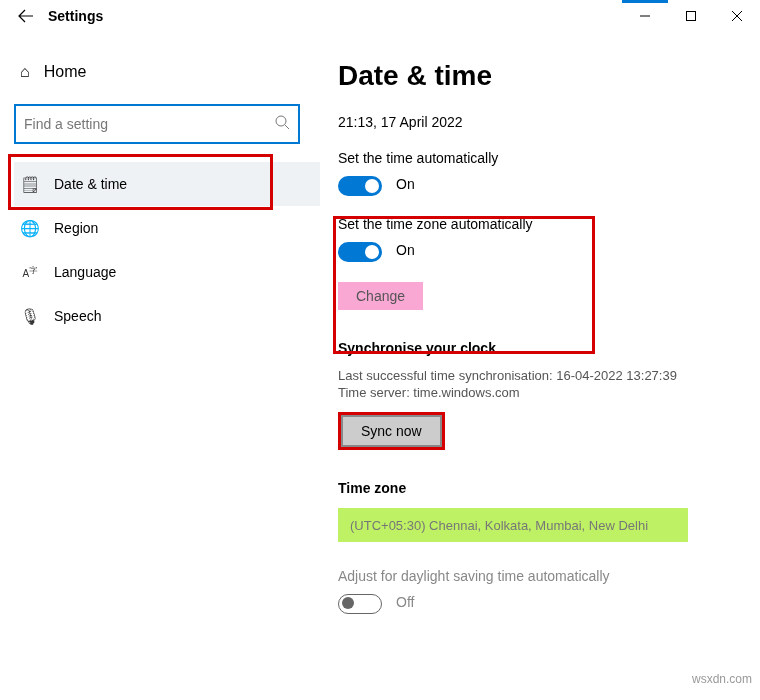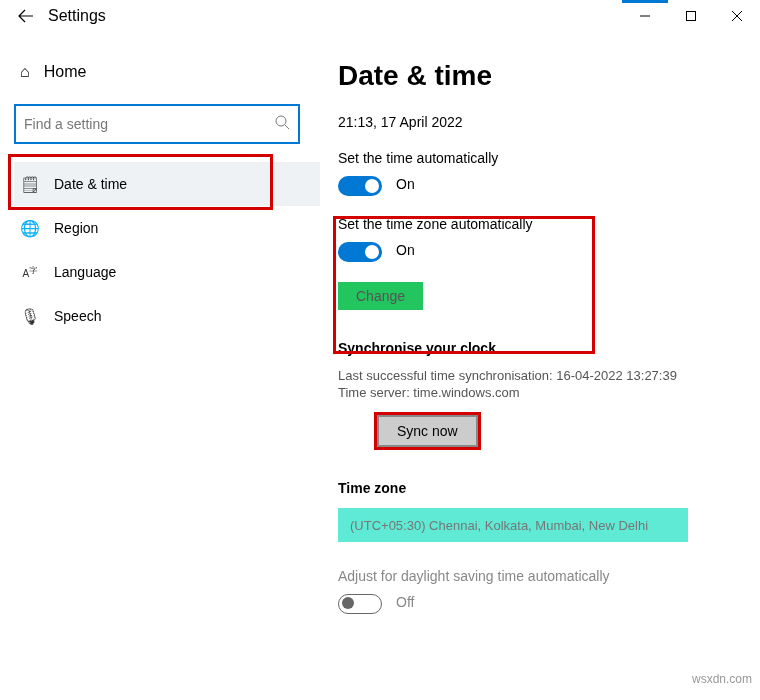--- a/index.html
+++ b/index.html
@@ -1,19 +1,19 @@
 <!DOCTYPE html>
 <html><head>
   <meta charset="utf-8">
   <style>
     * { box-sizing: border-box; margin: 0; padding: 0; font-family: "Segoe UI", Arial, sans-serif; }
     body { width: 760px; height: 700px; background: #fff; overflow: hidden; position: relative; }
     .titlebar { display: flex; align-items: center; height: 32px; padding-left: 10px; }
     .back { width: 32px; height: 32px; display:flex; align-items:center; justify-content:center; }
-    .app-title { font-size: 16px; margin-left: 6px; color:#000; }
+    .app-title { font-size: 14px; margin-left: 6px; color:#000;font-weight:bold; }
     .win-controls { position:absolute; right:0; top:0; display:flex; }
     .win-btn { width: 46px; height: 32px; display:flex; align-items:center; justify-content:center; font-size:12px; font-family: "Segoe MDL2 Assets","Segoe UI Symbol",sans-serif; }
     .blue-strip { position:absolute; top:0; right:92px; width:46px; height:3px; background:#0078d4; }
     .container { display:flex; height: calc(700px - 32px); }
     .sidebar { width: 330px; padding: 20px 10px 0 14px; }
     .home { display:flex; align-items:center; height:40px; padding-left:6px; gap:14px; }
     .home-icon { font-size:16px; }
     .search { margin-top:12px; border:2px solid #0078d4; height:40px; width:286px; display:flex; align-items:center; padding:0 8px; }
     .search input { border:none; outline:none; flex:1; font-size:14px; color:#666; background:transparent; }
     .search input::placeholder { color:#777; }
@@ -30,27 +30,27 @@
     .datetime-now { font-size:14px; margin-bottom:20px; }
     .setting-label { font-size:14px; margin-bottom:10px; }
     .toggle-row { display:flex; align-items:flex-start; gap:14px; margin-bottom:20px; }
     .toggle { width:44px; height:20px; border-radius:10px; position:relative; }
     .toggle.on { background:#0078d4; }
     .toggle.on::after { content:""; position:absolute; right:3px; top:3px; width:14px; height:14px; border-radius:50%; background:#fff; }
     .toggle.off { background:#fff; border:1px solid #666; }
     .toggle.off::after { content:""; position:absolute; left:3px; top:2px; width:12px; height:12px; border-radius:50%; background:#666; }
     .toggle-state { font-size:14px; }
     .auto-red { position:absolute; left:3px; top:184px; width:262px; height:138px; border:3px solid #d40000; pointer-events:none; }
-    .btn { font-size:14px; padding:6px 18px; background:#22c55e; border:none; color:#555; }
+    .btn { font-size:14px; padding:6px 18px; background:#f9a8d4; border:none; color:#555; }
     .btn.enabled { color:#000; background:#ccc; border:2px solid #888; }
-    .sync-red { display:inline-block; border:3px solid #d40000; padding:0;margin-left:36px; }
+    .sync-red { display:inline-block; border:3px solid #d40000; padding:0; }
     .sync-red button { margin:0; }
     .sub-heading { font-size:14px; font-weight:600; margin-top:30px; margin-bottom:12px; }
     .info-text { font-size:13px; color:#555; margin-bottom:2px; }
-    .dropdown { margin-top:8px; width:350px; height:34px; background:#5eead4; display:flex; align-items:center; padding:0 12px; font-size:13px; color:#777; }
+    .dropdown { margin-top:8px; width:350px; height:34px; background:#bef264; display:flex; align-items:center; padding:0 12px; font-size:13px; color:#777; }
     .gray-label { color:#888; font-size:14px; margin-top:26px; margin-bottom:10px; }
     .watermark { position:absolute; bottom:14px; right:8px; font-size:12px; color:#999; }
   </style>
 </head>
 <body>
 
 <div class="titlebar">
   <div class="back">
     <svg width="16" height="16" viewBox="0 0 16 16">
         <path d="M7 2 L1 8 L7 14 M1 8 H15" stroke="#000" stroke-width="1.2" fill="none"></path>

